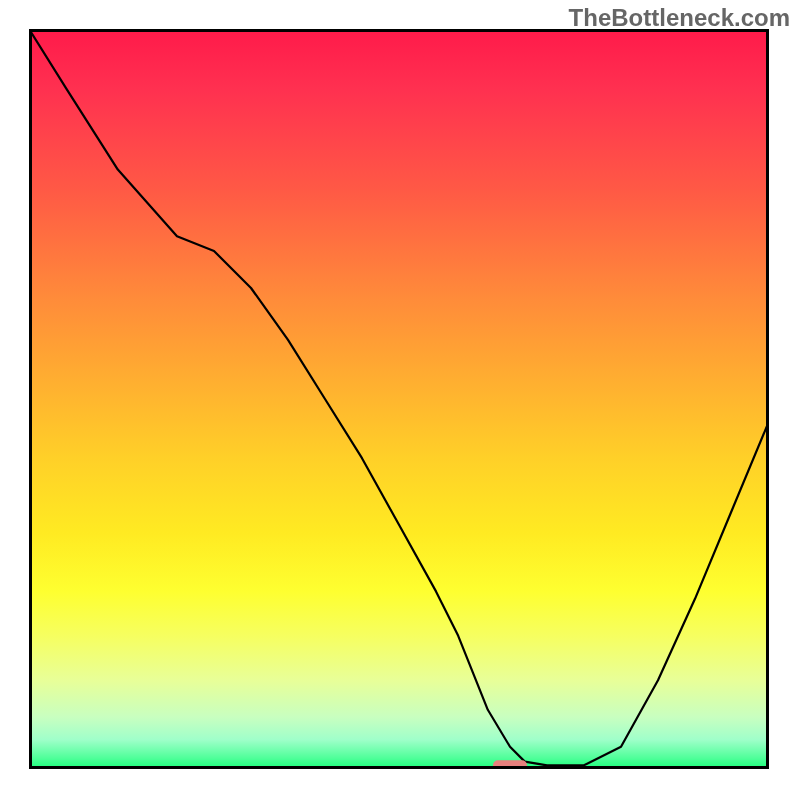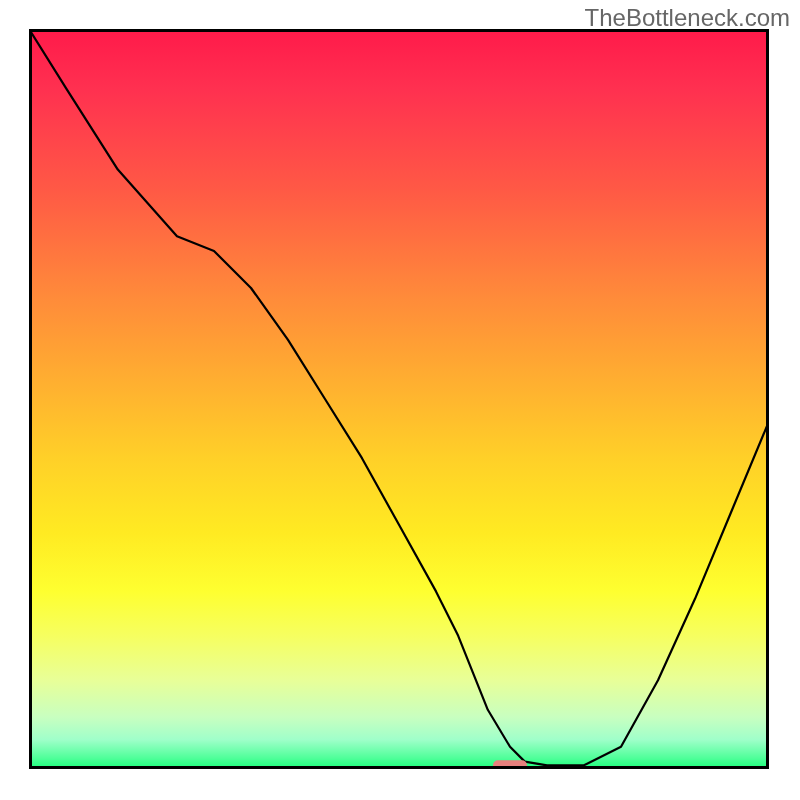--- a/index.html
+++ b/index.html
@@ -15,21 +15,21 @@
     position: relative;
     width: 800px;
     height: 800px;
   }
   .watermark {
     position: absolute;
     top: 4px;
     right: 10px;
     font-size: 24px;
     color: #666;
-    font-weight: normal;
+    font-weight: bold;
     z-index: 10;
   }
   .plot-area {
     position: absolute;
     left: 29px;
     top: 29px;
     width: 740px;
     height: 740px;
   }
   .gradient-bg {

